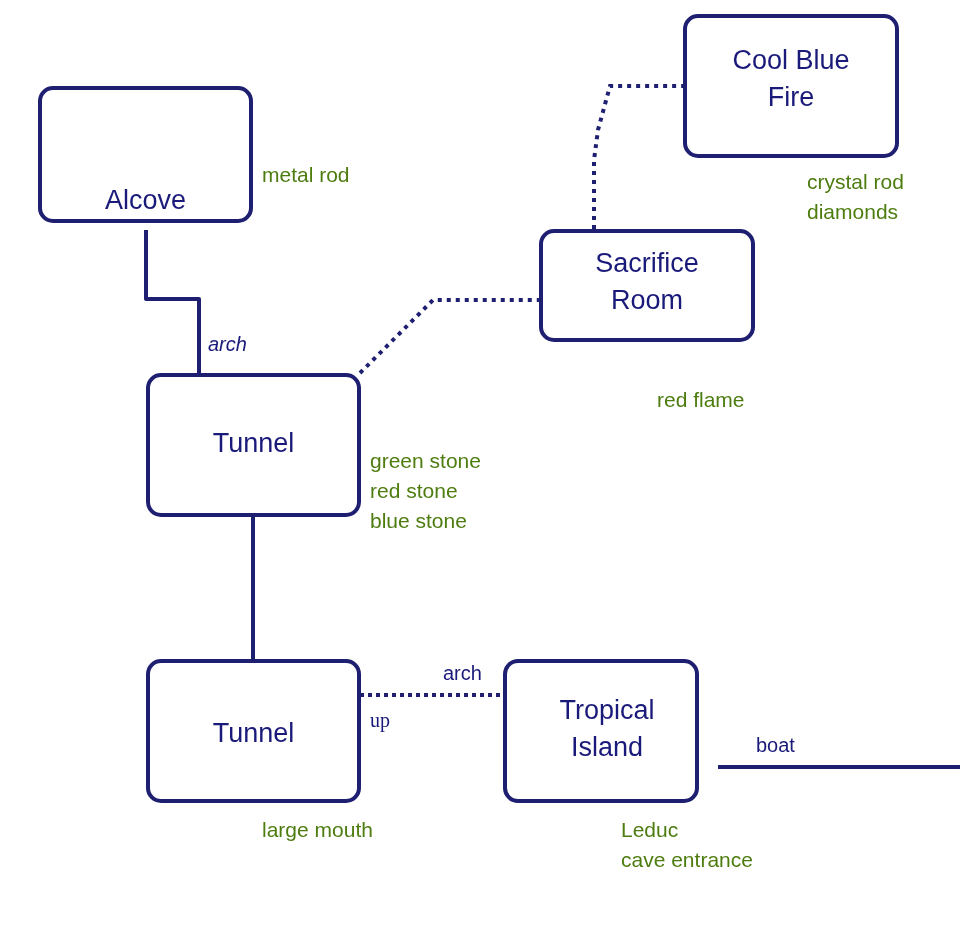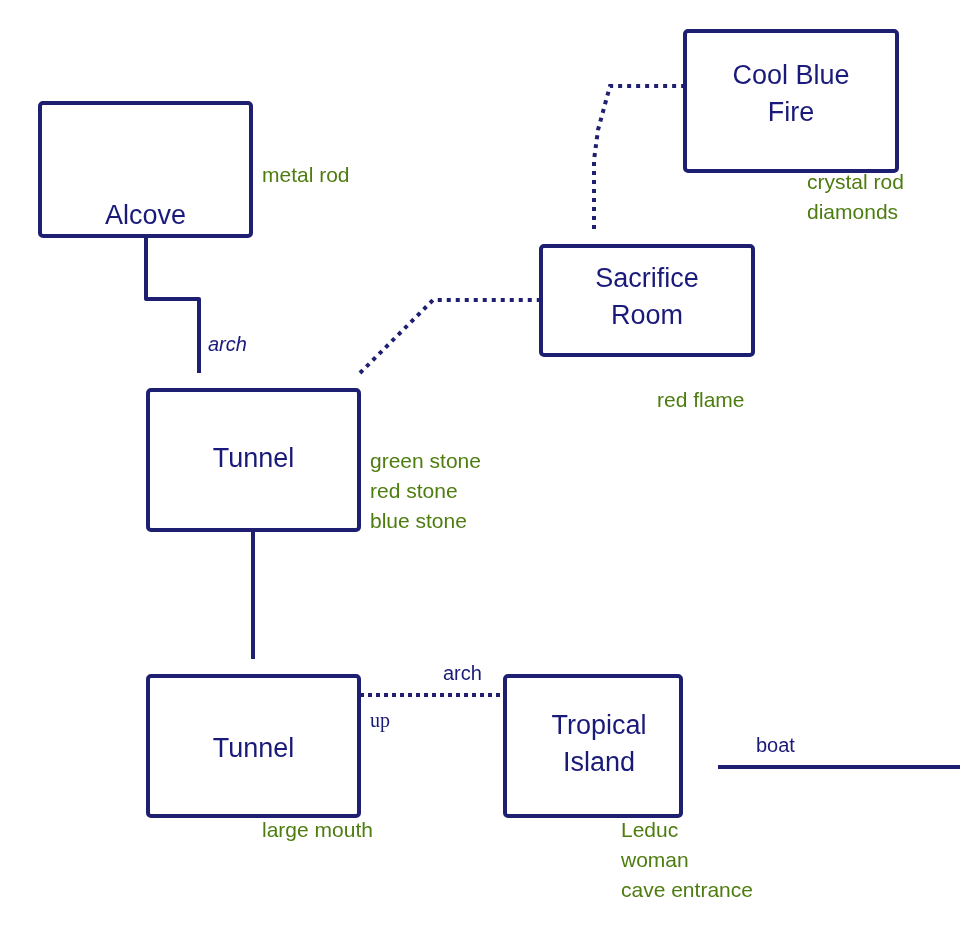--- a/index.html
+++ b/index.html
@@ -1,21 +1,21 @@
 <!DOCTYPE html>
 <html><head>
 <meta charset="utf-8">
 <style>
   html, body { margin: 0; padding: 0; background: #ffffff; }
   body { width: 960px; height: 939px; position: relative; overflow: hidden;
          font-family: "Liberation Sans", sans-serif; color: #1a1a6e; }
   svg.links { position: absolute; left: 0; top: 0; }
   .room { position: absolute; box-sizing: border-box; border: 4px solid #1f1f72;
-          border-radius: 5px; background: #fff; display: flex; align-items: center;
-          justify-content: center; text-align: center; margin-top: 15px; }
+          border-radius: 15px; background: #fff; display: flex; align-items: center;
+          justify-content: center; text-align: center; }
   .room-name { font-size: 27px; line-height: 37px; color: #1a1a7a; white-space: pre-line; }
   .items { position: absolute; font-size: 21px; line-height: 30px; color: #4d7c0f; white-space: nowrap; }
   .items div { display: block; }
   .lbl { position: absolute; font-size: 20px; color: #1a1a7a; white-space: nowrap; }
 </style>
 </head>
 <body>
 
 <svg class="links" width="960" height="939">
   <path d="M146 230 V299 H199 V373" fill="none" stroke="#1f1f72" stroke-width="4" stroke-linejoin="round"></path>
@@ -59,26 +59,25 @@
   <div>blue stone</div>
 </div>
 
 <div class="room" style="left:146px;top:659px;width:215px;height:144px;">
   <span class="room-name" style="margin-top:4px;">Tunnel</span>
 </div>
 <div class="items" style="left:262px;top:815px;">
   <div>large mouth</div>
 </div>
 
-<div class="room" style="left:503px;top:659px;width:180px;height:144px;padding-left:12px;">
+<div class="room" style="left:503px;top:659px;width:196px;height:144px;padding-left:12px;">
   <span class="room-name" style="margin-top:-4px;">Tropical
 Island</span>
 </div>
 <div class="items" style="left:621px;top:815px;">
   <div>Leduc</div>
-  <div>woman</div>
   <div>cave entrance</div>
 </div>
 
 <span class="lbl" style="left:208px;top:333px;font-style:italic;">arch</span>
 <span class="lbl" style="left:370px;top:709px;font-family:Liberation Serif, serif;">up</span>
 <span class="lbl" style="left:443px;top:662px;">arch</span>
 <span class="lbl" style="left:756px;top:734px;">boat</span>
 
 </body></html>

